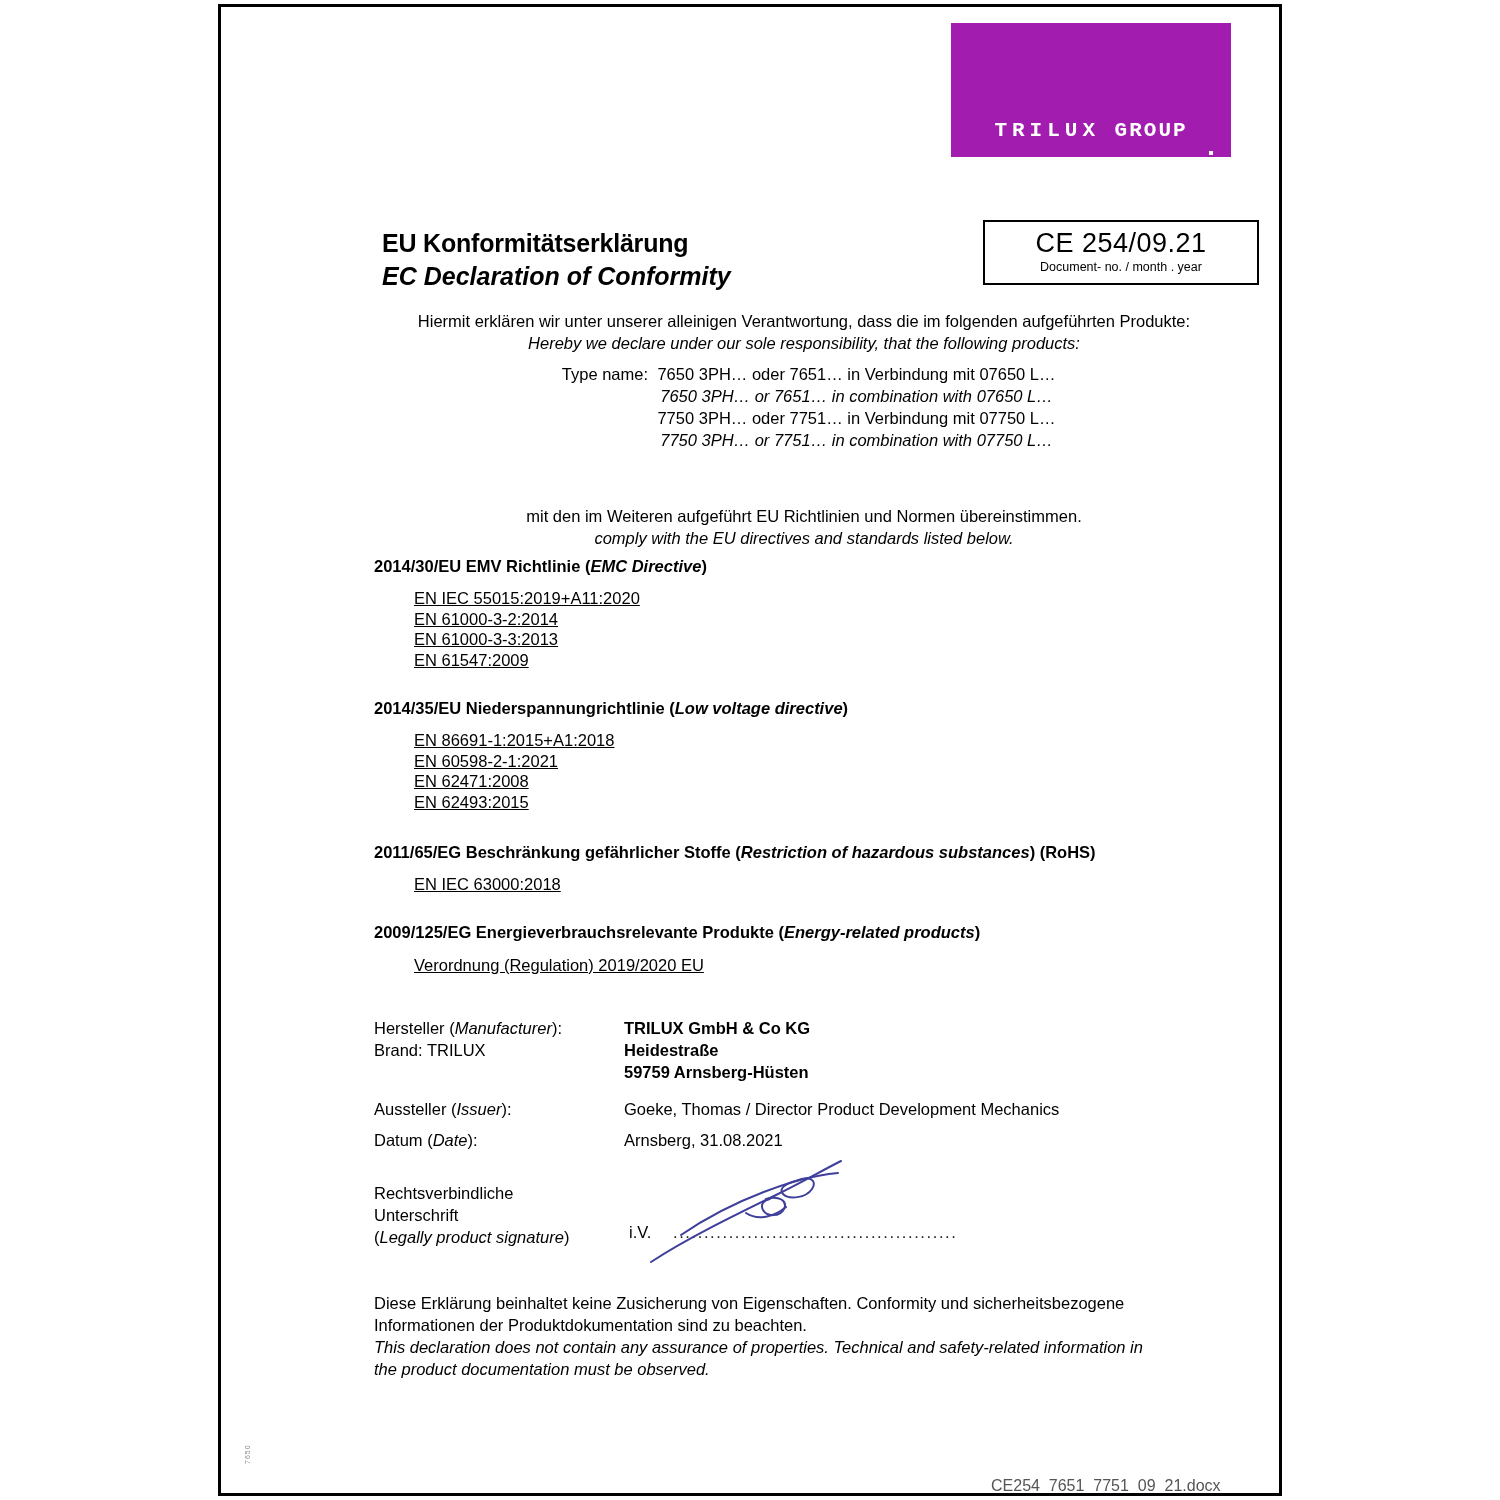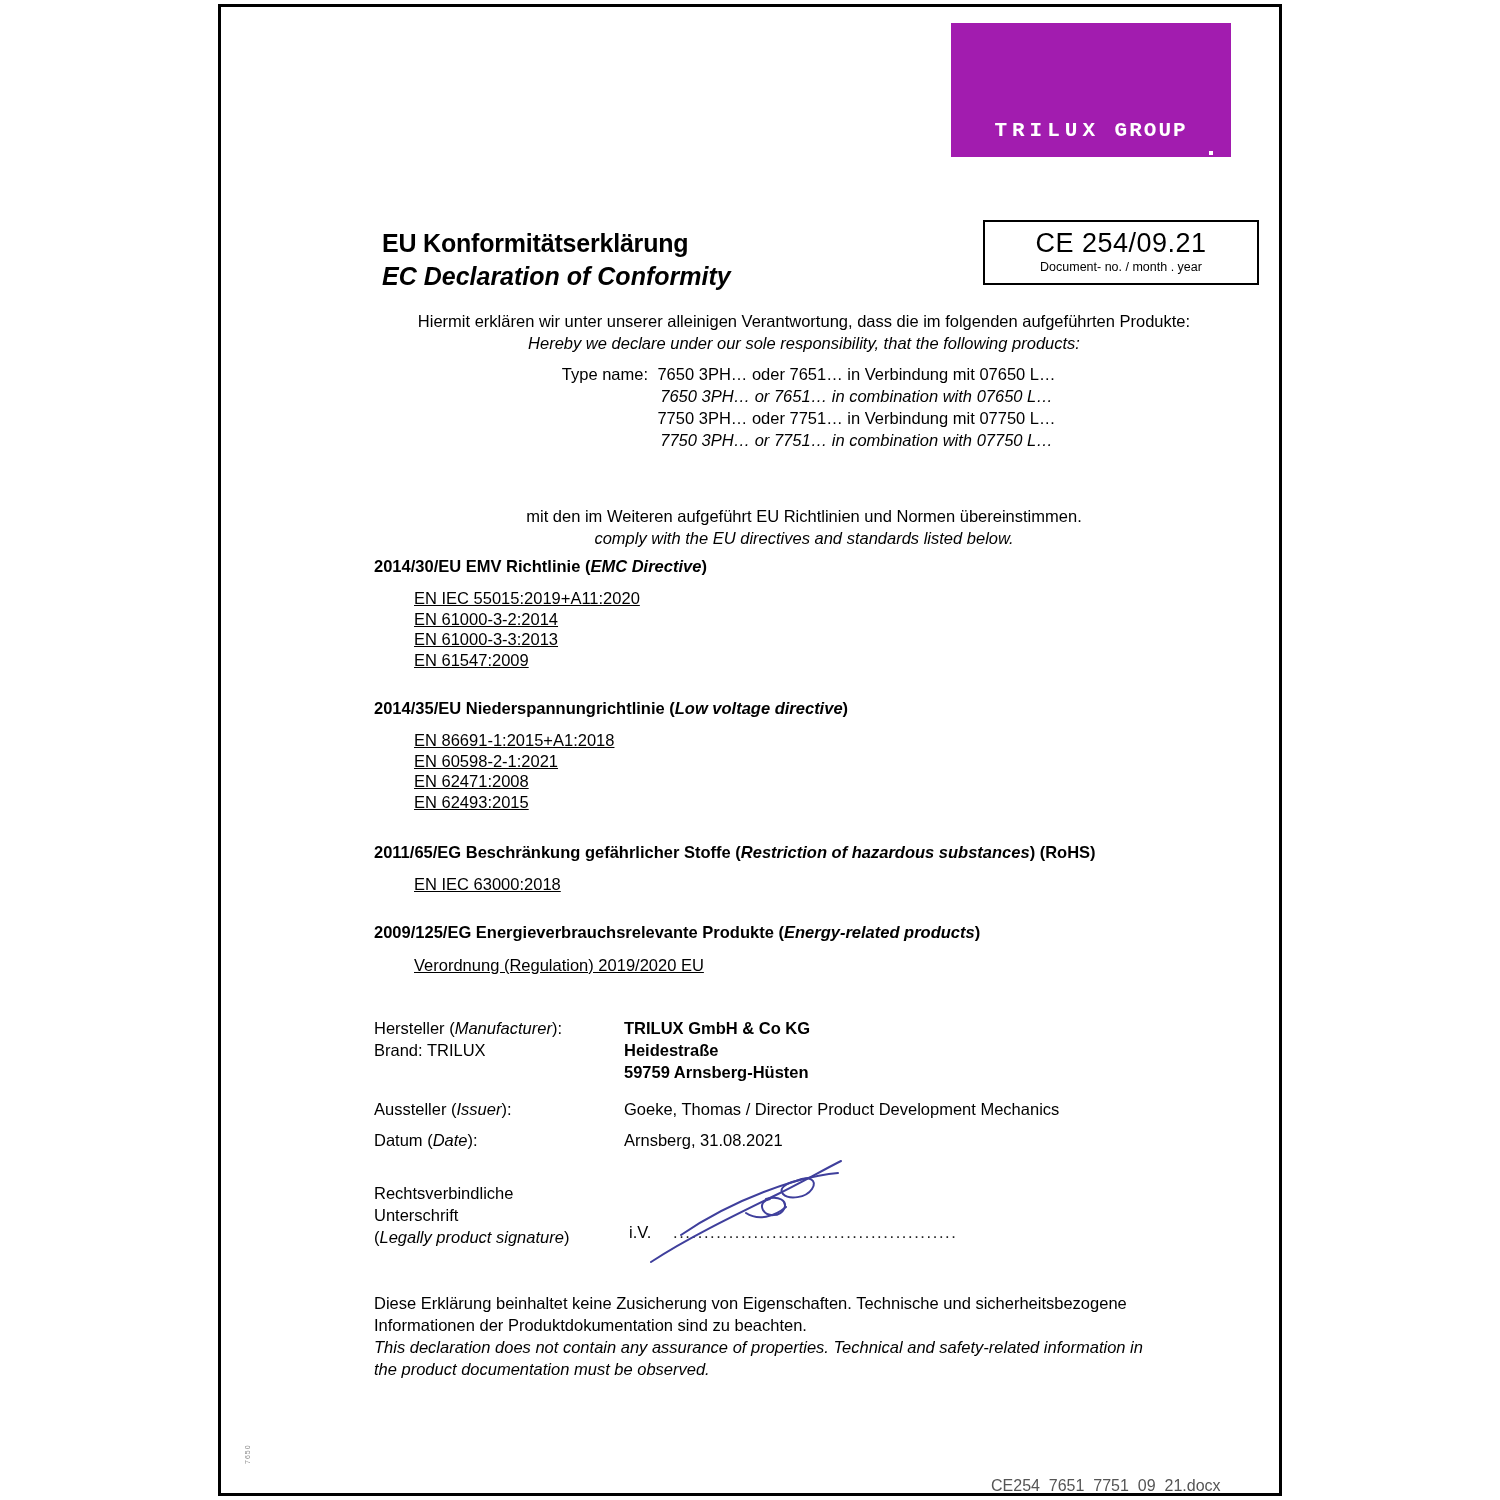--- a/index.html
+++ b/index.html
@@ -367,21 +367,21 @@
       <g fill="none" stroke="#3f3f9c" stroke-width="2" stroke-linecap="round" stroke-linejoin="round">
         <path d="M5 115 C 40 92, 85 70, 130 48 C 155 36, 175 24, 195 14"></path>
         <path d="M35 88 C 70 64, 110 46, 150 34 C 165 30, 180 27, 192 26"></path>
         <path d="M150 34 C 163 28, 172 33, 166 42 C 160 51, 143 53, 137 47 C 132 42, 140 36, 150 34 Z"></path>
         <path d="M120 52 C 133 48, 142 54, 138 62 C 134 70, 121 70, 117 63 C 114 57, 118 53, 124 52"></path>
         <path d="M100 66 C 112 74, 128 70, 140 60"></path>
       </g>
     </svg>
 
     <div class="disclaimer">
-      <div>Diese Erklärung beinhaltet keine Zusicherung von Eigenschaften. Technische und sicherheitsbezogene</div>
+      <div>Diese Erklärung beinhaltet keine Zusicherung von Eigenschaften. Conformity und sicherheitsbezogene</div>
       <div>Informationen der Produktdokumentation sind zu beachten.</div>
       <div class="it">This declaration does not contain any assurance of properties. Technical and safety-related information in</div>
       <div class="it">the product documentation must be observed.</div>
     </div>
 
     <div class="footer-code">CE254_7651_7751_09_21.docx</div>
     <div class="side-mark">7650</div>
 
   </div>
 </div>

